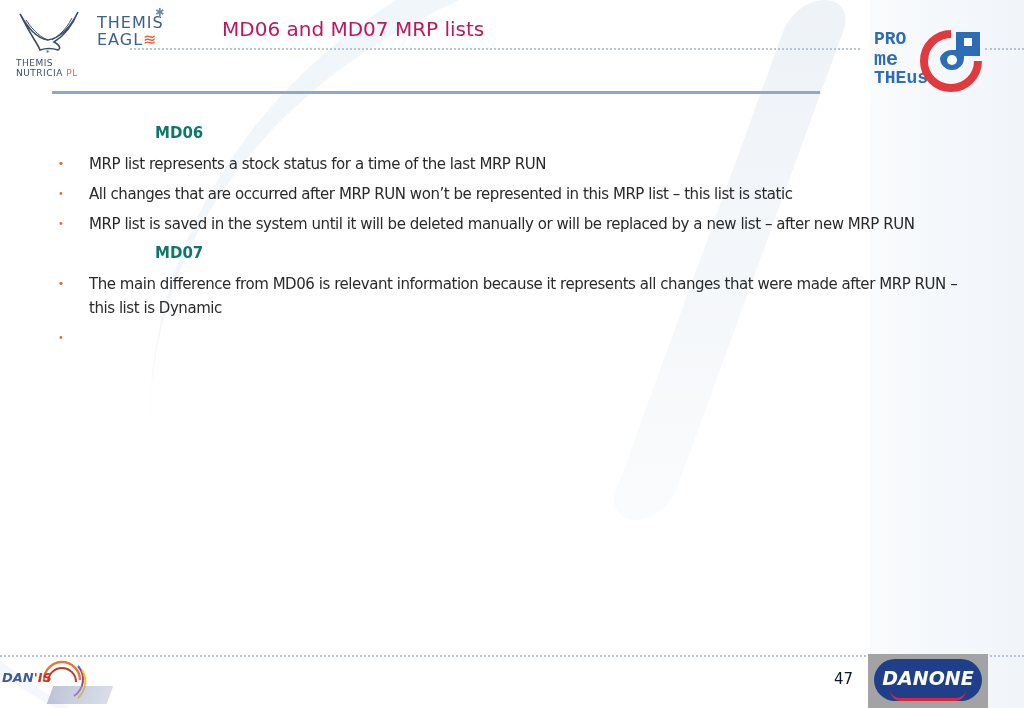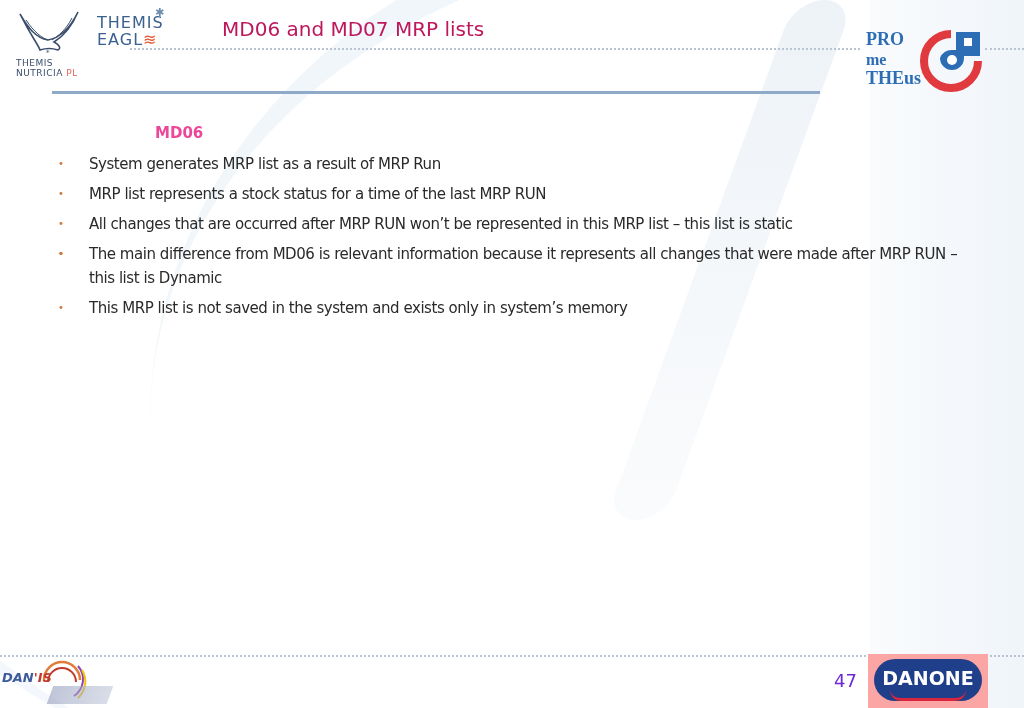--- a/index.html
+++ b/index.html
@@ -66,35 +66,35 @@
       border-top:2px dotted #b8c4d4;
     }
     .rule {
       position:absolute; left:52px; top:91px; width:768px; height:3px;
       background:#8eaac8;
     }
     .logo-prometheus {
       position:absolute; left:862px; top:28px; width:125px; height:70px;
     }
     .logo-prometheus .pt {
-      position:absolute; left:4px; font-family:Liberation Serif, serif; font-weight:bold;
+      position:absolute; left:12px; font-family:Liberation Mono, monospace; font-weight:bold;
       color:#2d6db5; line-height:19px;
     }
     .logo-prometheus .pt1 { top:2px; font-size:18px; }
-    .logo-prometheus .pt2 { top:22px; font-size:16px; }
+    .logo-prometheus .pt2 { top:22px; font-size:20px; }
     .logo-prometheus .pt3 { top:41px; font-size:18px; }
     .logo-prometheus svg { position:absolute; left:56px; top:0; }
 
     
     .content {
       position:absolute; left:55px; top:120px; width:920px;
       font-family:"DejaVu Sans", sans-serif; color:#2a2a2a; font-size:15px;
     }
     .section-head {
-      font-weight:bold; color:#ec4899; margin-left:100px; height:26px; line-height:26px;
+      font-weight:bold; color:#0f766e; margin-left:100px; height:26px; line-height:26px;
       font-size:15px;
     }
     .bullet {
       position:relative; padding-left:34px; line-height:24px; margin-top:6px; margin-bottom:4px;
       letter-spacing:-0.45px;
     }
     .bullet .dot {
       position:absolute; left:3px; top:0; color:#d07a3a; font-size:10px;
     }
 
@@ -115,24 +115,24 @@
       font-weight:bold; font-style:italic; font-size:13px; color:#3d5a9a;
     }
     .logo-danis .dt .is { color:#c0392b; }
     .logo-danis .band {
       position:absolute; left:50px; top:28px; width:60px; height:18px;
       background:linear-gradient(90deg, rgba(150,160,190,0.6), rgba(180,188,210,0.5));
       transform:skewX(-20deg);
     }
     .page-num {
       position:absolute; left:834px; top:670px;
-      font-family:"DejaVu Sans", sans-serif; font-size:18px; color:#6d28d9;
+      font-family:"DejaVu Sans", sans-serif; font-size:15px; color:#0f172a;
     }
     .logo-danone {
-      position:absolute; left:868px; top:654px; width:120px; height:54px; background:#fca5a5;
+      position:absolute; left:868px; top:654px; width:120px; height:54px; background:#a3a3a3;font-style:italic;
     }
     .logo-danone .oval {
       position:absolute; left:6px; top:5px; width:108px; height:42px;
       background:#1f3f8a; border-radius:22px;
       display:flex; align-items:center; justify-content:center;
     }
     .logo-danone .oval span {
       color:#fff; font-family:"DejaVu Sans", sans-serif; font-weight:bold; font-size:19px;
       letter-spacing:0px; margin-top:-4px;
     }
@@ -182,28 +182,29 @@
       <rect x="38" y="4" width="24" height="24" fill="#2d6db5"></rect>
       <rect x="46" y="10" width="8" height="8" fill="#ffffff"></rect>
       <path d="M22,30 A12,12 0 1 0 46,30 L46,22 L34,22 A12,12 0 0 0 22,30 Z" fill="#2d6db5"></path>
       <circle cx="34" cy="32" r="5" fill="#ffffff"></circle>
     </svg>
   </div>
 </div>
 
 <div class="content">
   <div class="section-head">MD06</div>
-  <div class="bullet"><span class="dot">•</span><span>System generates MRP list as a result of MRP Run</span></div>
+  <div class="bullet"><span class="dot">•</span></div>
   <div class="bullet"><span class="dot">•</span><span>MRP list represents a stock status for a time of the last MRP RUN</span></div>
   <div class="bullet"><span class="dot">•</span><span>All changes that are occurred after MRP RUN won’t be represented in this MRP list – this list is static</span></div>
-  <div class="bullet"><span class="dot">•</span></div>
-
+  <div class="bullet"><span class="dot">•</span><span>MRP list is saved in the system until it will be deleted manually or will be replaced by a new list – after new MRP RUN</span></div>
+
+  <div class="section-head" style="margin-top:4px;">MD07</div>
   <div class="bullet"><span class="dot">•</span></div>
   <div class="bullet"><span class="dot">•</span><span>The main difference from MD06 is relevant information because it represents all changes that were made after MRP RUN – this list is Dynamic</span></div>
-  <div class="bullet"><span class="dot">•</span><span>This MRP list is not saved in the system and exists only in system’s memory</span></div>
+  <div class="bullet"><span class="dot">•</span></div>
 </div>
 
 <div class="dotted-bottom"></div>
 <div class="dotted-bottom-right"></div>
 
 <div class="logo-danis">
   <svg width="60" height="44" viewBox="0 0 60 44" style="position:absolute;left:34px;top:0;">
     <path d="M10,22 A18,18 0 0 1 46,22" fill="none" stroke="#e07b39" stroke-width="2.5"></path>
     <path d="M14,24 A14,14 0 0 1 42,24" fill="none" stroke="#c0392b" stroke-width="2"></path>
     <path d="M44,8 A20,20 0 0 1 40,38" fill="none" stroke="#8e44ad" stroke-width="2"></path>

